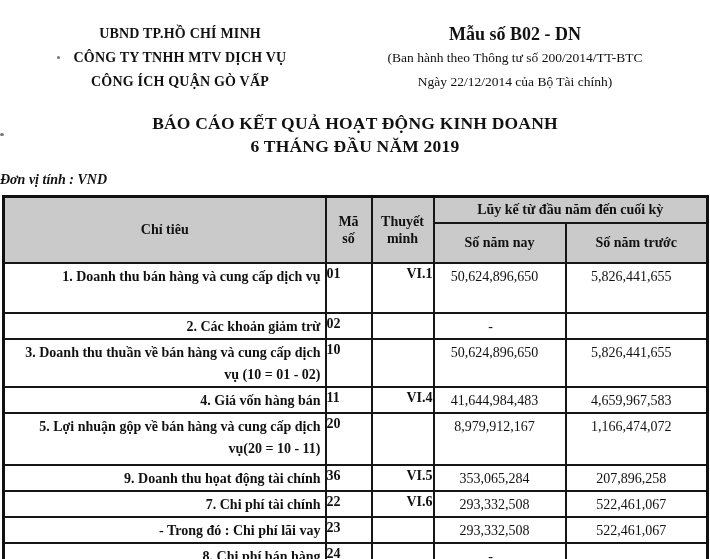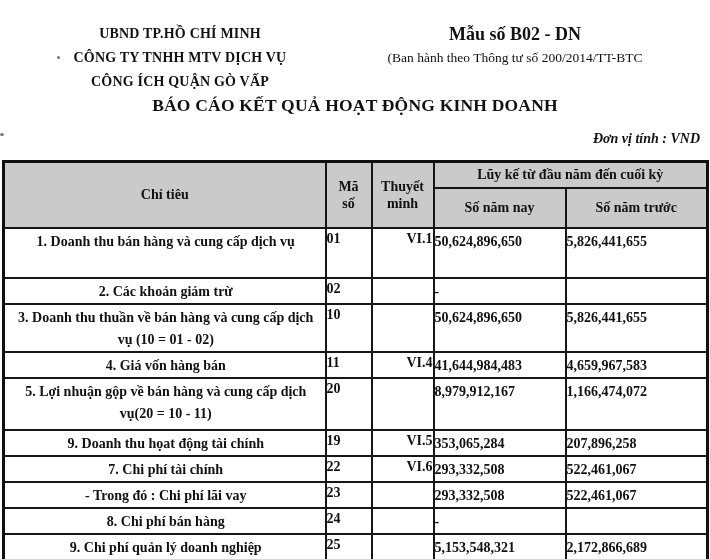--- a/index.html
+++ b/index.html
@@ -15,27 +15,27 @@
   .letterhead { display: flex; width: 100%; }
   .issuer-block { width: 330px; text-align: center; padding-left: 30px; }
   .issuer-block .line {
     font-weight: bold; font-size: 14px; line-height: 24px; letter-spacing: .2px;
   }
   .form-block { width: 370px; text-align: center; }
   .form-line-1 { font-weight: bold; font-size: 18px; line-height: 24px; }
   .form-line-2, .form-line-3 { font-size: 13.5px; line-height: 24px; }
 
   
-  .report-title { text-align: center; }
+  .report-title { text-align: center; margin-top: 18px; }
   .report-title .t-line { font-weight: bold; font-size: 17.5px; line-height: 23px; letter-spacing: .2px; }
 
   
   .unit-note {
-    text-align: right; font-style: italic; font-weight: 600;
-    font-size: 14px; padding-right: 10px; margin-top: 14px; margin-bottom: 13px;
+    text-align: left; font-style: italic; font-weight: 600;
+    font-size: 14px; padding-right: 10px; margin-top: 14px; margin-bottom: 7px;
   }
 
   
   table.report {
     border-collapse: collapse; table-layout: fixed;
     margin-left: 2px; width: 704px;
     border: 3px solid #101010;
   }
   .report th, .report td {
     border: 2px solid #161616;
@@ -55,24 +55,24 @@
   .report thead tr.h1 th { height: 26px; }
   .report thead tr.h2 th { height: 40px; }
 
   col.c-label { width: 322px; }
   col.c-ma { width: 46px; }
   col.c-tm { width: 62px; }
   col.c-nay { width: 132px; }
   col.c-truoc { width: 142px; }
 
   .report tbody td { padding-top: 2px; }
-  td.cell-label { text-align: center; padding-left: 6px; padding-right: 4px; font-weight: bold; line-height: 22px; }
+  td.cell-label { text-align: right; padding-left: 6px; padding-right: 4px; font-weight: bold; line-height: 22px; }
   td.cell-ma { font-weight: bold; }
   td.cell-tm { text-align: right; font-weight: bold; }
-  td.cell-num { text-align: left; padding-right: 10px; font-weight: bold; line-height: 22px; }
+  td.cell-num { text-align: center; padding-right: 10px; font-weight: normal; line-height: 22px; }
   td.cell-num.dash { padding-right: 18px; }
 
   tr.rh50 { height: 50px; }
   tr.rh23 { height: 23px; }
   tr.rh46 { height: 46px; }
   tr.rh26 { height: 26px; }
   tr.rh52 { height: 52px; }
   tr.rh24 { height: 24px; }
   tr.rh25 { height: 25px; }
   tr.rh20 { height: 20px; }
@@ -91,25 +91,27 @@
 
   <div class="letterhead">
     <div class="issuer-block">
       <div class="line">UBND TP.HỒ CHÍ MINH</div>
       <div class="line">CÔNG TY TNHH MTV DỊCH VỤ</div>
       <div class="line">CÔNG ÍCH QUẬN GÒ VẤP</div>
     </div>
     <div class="form-block">
       <div class="form-line-1">Mẫu số B02 - DN</div>
       <div class="form-line-2">(Ban hành theo Thông tư số 200/2014/TT-BTC</div>
+      <div class="form-line-3">Ngày 22/12/2014 của Bộ Tài chính)</div>
     </div>
   </div>
 
   <div class="report-title">
     <div class="t-line">BÁO CÁO KẾT QUẢ HOẠT ĐỘNG KINH DOANH</div>
+    <div class="t-line">6 THÁNG ĐẦU NĂM 2019</div>
   </div>
 
   <div class="unit-note">Đơn vị tính : VND</div>
 
   <table class="report">
     <colgroup>
       <col class="c-label">
         <col class="c-ma">
         <col class="c-tm">
         <col class="c-nay">
@@ -164,21 +166,21 @@
       </tr>
       <tr class="rh52">
         <td class="cell-label">5.  Lợi nhuận gộp về bán hàng và cung cấp dịch vụ(20 = 10 - 11)</td>
         <td class="cell-ma">20</td>
         <td class="cell-tm"></td>
         <td class="cell-num">8,979,912,167</td>
         <td class="cell-num">1,166,474,072</td>
       </tr>
       <tr class="rh24">
         <td class="cell-label">9.  Doanh thu họat động tài chính</td>
-        <td class="cell-ma">19</td>
+        <td class="cell-ma">36</td>
         <td class="cell-tm">VI.5</td>
         <td class="cell-num">353,065,284</td>
         <td class="cell-num">207,896,258</td>
       </tr>
       <tr class="rh24">
         <td class="cell-label">7.  Chi phí tài chính</td>
         <td class="cell-ma">22</td>
         <td class="cell-tm">VI.6</td>
         <td class="cell-num">293,332,508</td>
         <td class="cell-num">522,461,067</td>

